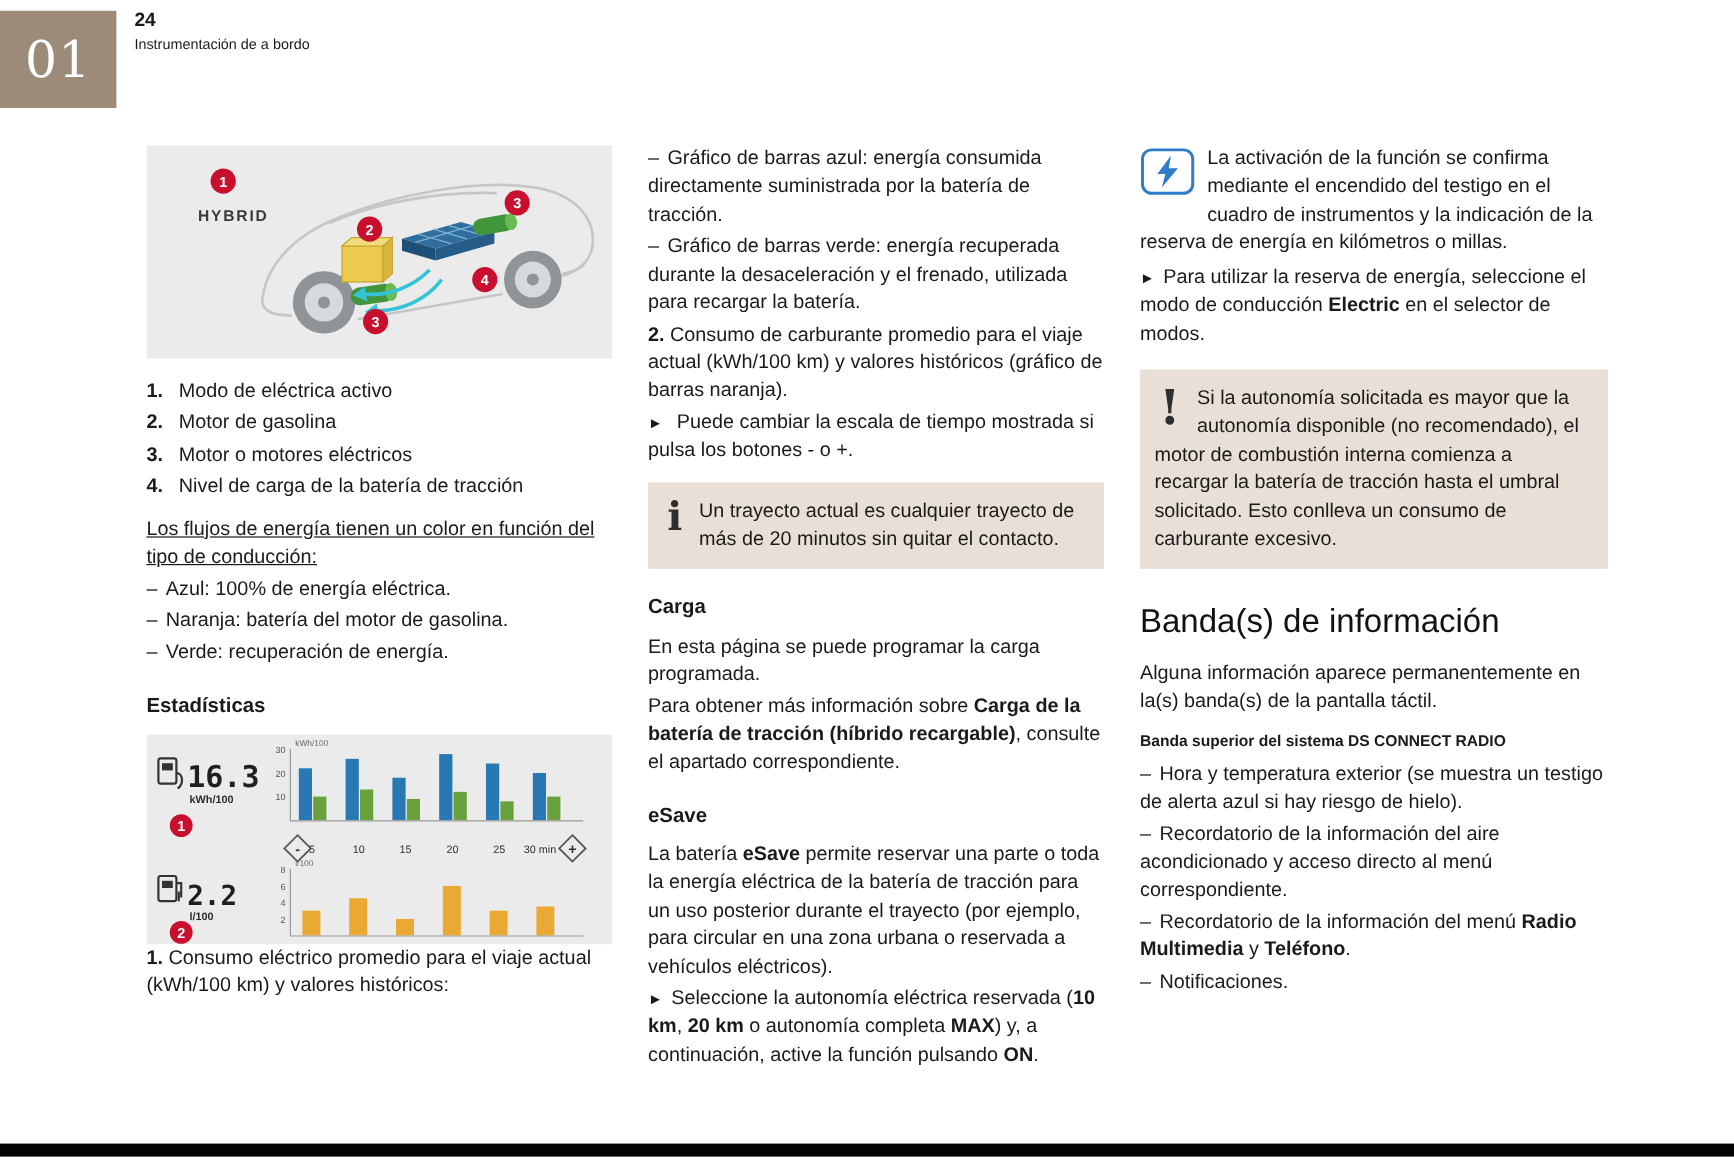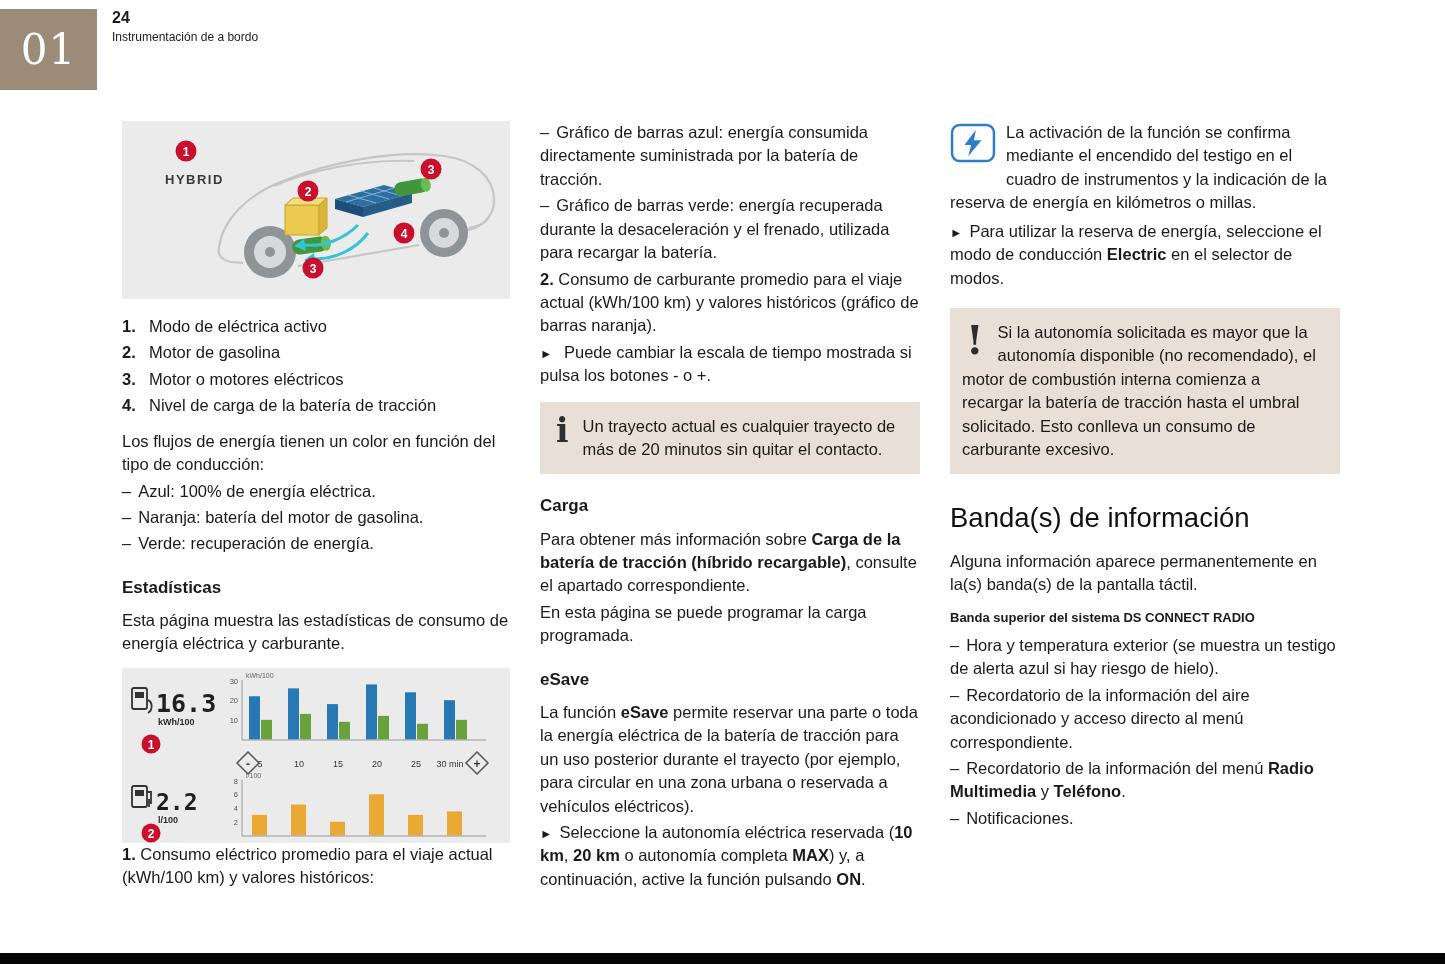--- a/index.html
+++ b/index.html
@@ -21,21 +21,21 @@
   .section-title { font-size:12px; margin-top:3px; }
   
   .columns { display:grid; grid-template-columns:388px 380px 390px; column-gap:30px; margin:31px 0 0 122px; }
   .col { font-size:16.5px; line-height:1.42; }
   .col p { margin:0 0 3px 0; }
   svg.diagram { width:388px; height:178px; display:block; }
   svg.stats { width:388px; height:175px; display:block; margin-top:12px; }
   .legend { list-style:none; margin:16px 0 12px 0; }
   .legend li { display:flex; margin-bottom:3px; }
   .legend .num { font-weight:bold; flex:0 0 27px; }
-  .flows-intro { margin-top:10px; }
+  .flows-intro { margin-top:10px;text-decoration:underline; }
   .dash { margin-right:7px; }
   .dash-item { margin-bottom:2px; }
   h3.subhead { font-size:17px; font-weight:bold; margin:20px 0 9px; }
   .note-box { background:#e8e0d6; padding:13px 16px 13px 12px; margin:14px 0 4px; }
   .note-box.warn { margin:18px 0 22px; }
   .note-glyph { float:left; font-family:"DejaVu Serif", serif; font-weight:bold; line-height:.85; margin:2px 14px 2px 4px; color:#2e2e2e; }
   .info-glyph { font-size:33px; }
   .warn-glyph { font-size:40px; }
   .arrow { font-size:12.5px; margin-right:7px; }
   .action { margin:5px 0 7px; }
@@ -165,21 +165,20 @@
           <span>Nivel de carga de la batería de tracción</span>
         </li>
     </ol>
 
     <p class="flows-intro">Los flujos de energía tienen un color en función del tipo de conducción:</p>
     <p class="dash-item"><span class="dash">–</span><span>Azul: 100% de energía eléctrica.</span></p>
     <p class="dash-item"><span class="dash">–</span><span>Naranja: batería del motor de gasolina.</span></p>
     <p class="dash-item"><span class="dash">–</span><span>Verde: recuperación de energía.</span></p>
 
     <h3 class="subhead">Estadísticas</h3>
-    <p>Esta página muestra las estadísticas de consumo de energía eléctrica y carburante.</p>
 
     <svg class="stats" viewBox="0 0 388 175">
       <rect width="388" height="175" fill="#ebebeb"></rect>
 
       <g stroke="#333" fill="none" stroke-width="1.8">
         <rect x="10" y="20" width="15" height="21" rx="2"></rect>
         <rect x="13" y="24" width="9" height="6" fill="#333" stroke="none"></rect>
         <path d="M25,32 C31,33 31,42 26,45"></path>
       </g>
       <text x="34" y="44" class="big-val">16.3</text>
@@ -272,25 +271,25 @@
     <p class="dash-item"><span class="dash">–</span><span>Gráfico de barras verde: energía recuperada durante la desaceleración y el frenado, utilizada para recargar la batería.</span></p>
     <p><strong>2.</strong><span> Consumo de carburante promedio para el viaje actual (kWh/100 km) y valores históricos (gráfico de barras naranja).</span></p>
     <p class="action"><span class="arrow">►</span><span> Puede cambiar la escala de tiempo mostrada si pulsa los botones - o +.</span></p>
 
     <div class="note-box">
       <span class="note-glyph info-glyph">i</span>
       <span>Un trayecto actual es cualquier trayecto de más de 20 minutos sin quitar el contacto.</span>
     </div>
 
     <h3 class="subhead">Carga</h3>
+    <p>En esta página se puede programar la carga programada.</p>
     <p><span>Para obtener más información sobre </span><strong>Carga de la batería de tracción (híbrido recargable)</strong><span>, consulte el apartado correspondiente.</span></p>
-    <p>En esta página se puede programar la carga programada.</p>
 
     <h3 class="subhead">eSave</h3>
-    <p><span>La función </span><strong>eSave</strong><span> permite reservar una parte o toda la energía eléctrica de la batería de tracción para un uso posterior durante el trayecto (por ejemplo, para circular en una zona urbana o reservada a vehículos eléctricos).</span></p>
+    <p><span>La batería </span><strong>eSave</strong><span> permite reservar una parte o toda la energía eléctrica de la batería de tracción para un uso posterior durante el trayecto (por ejemplo, para circular en una zona urbana o reservada a vehículos eléctricos).</span></p>
     <p class="action"><span class="arrow">►</span><span>Seleccione la autonomía eléctrica reservada (</span><strong>10 km</strong><span>, </span><strong>20 km</strong><span> o autonomía completa </span><strong>MAX</strong><span>) y, a continuación, active la función pulsando </span><strong>ON</strong><span>.</span></p>
   </section>
 
   <section class="col">
     <div class="icon-para">
       <span class="ind-icon">
         <svg viewBox="0 0 48 42" width="46" height="40">
           <rect x="2" y="2" width="44" height="38" rx="8" fill="none" stroke="#2f7dc9" stroke-width="2.6"></rect>
           <path d="M27,7 L15,23 L22,23 L19,35 L33,18 L25,18 Z" fill="#2f7dc9"></path>
         </svg>

